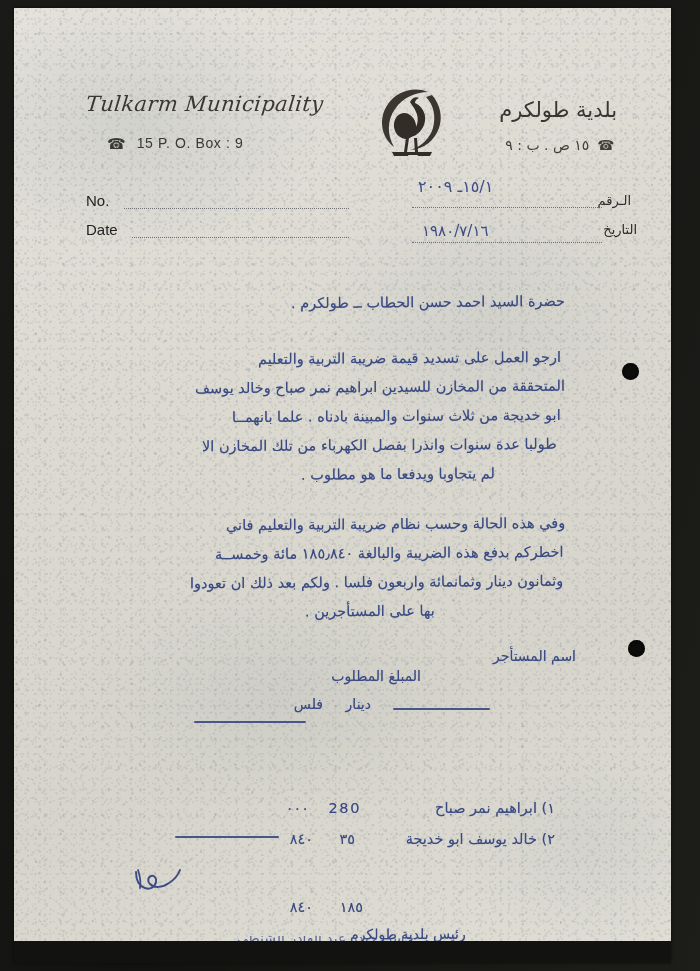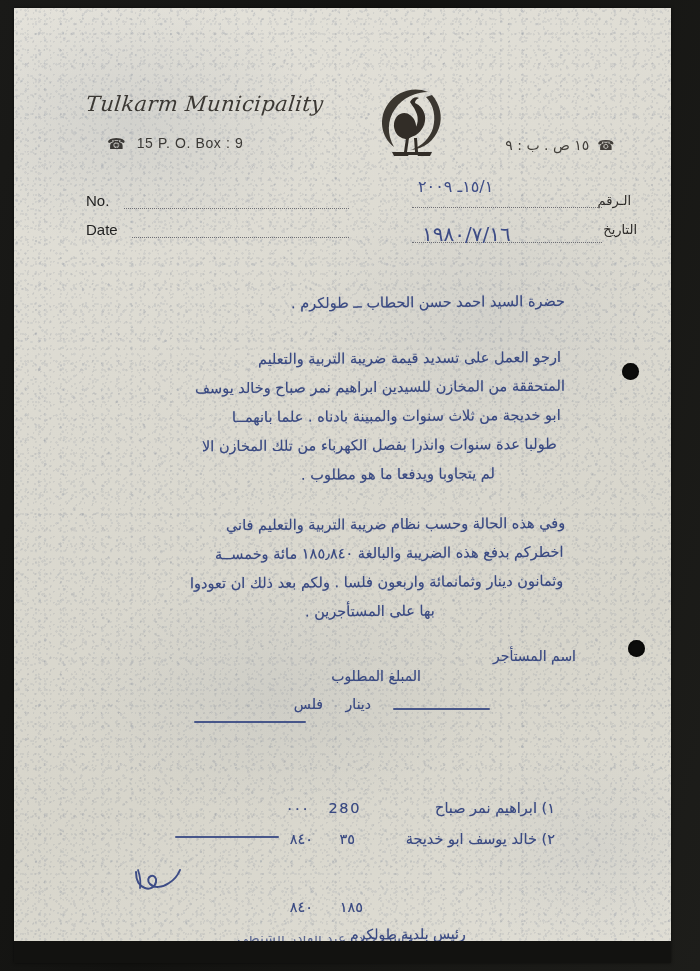--- a/index.html
+++ b/index.html
@@ -292,20 +292,21 @@
     <div class="paper-shade"></div>
 
     <div class="content">
 
       <div class="lh-en">Tulkarm Municipality</div>
 
       <div class="lh-phone">
         <span class="tel-glyph">☎</span><span class="num">15 P. O. Box : 9</span>
       </div>
 
+      <div class="lh-ar">بلدية طولكرم</div>
 
       <div class="lh-ar-sub">
         <span class="tel-glyph">☎</span><span>١٥ ص . ب : ٩</span>
       </div>
 
       <svg class="emblem" viewBox="0 0 78 88">
         <g fill="#322d27">
           <path d="M62 13c8 9 11 22 7 33-4 12-15 21-28 22 11-4 19-12 22-22 3-11 1-23-7-31z" opacity="0.95"></path>
           <path d="M58 10C44 4 27 9 18 22 8 36 11 55 24 65c-7-12-7-27 1-38C33 15 47 10 58 10z" opacity="0.95"></path>
           <path d="M40 20c2-4 6-6 9-4-3 1-4 3-4 5 5 2 9 7 10 13 1 8-3 15-9 19-5 3-11 3-16 1 6 0 11-2 14-6 4-5 5-12 2-18-2-5-5-8-6-10z"></path>
@@ -324,21 +325,21 @@
       <div class="field-label-en" style="left:72px; top:213px;">Date</div>
       <div class="dotline" style="left:118px; top:228px; width:217px;"></div>
 
       <div class="field-label-ar" style="right:40px; top:185px;">الـرقم</div>
       <div class="dotline" style="left:398px; top:198px; width:190px;"></div>
 
       <div class="field-label-ar" style="right:34px; top:214px;">التاريخ</div>
       <div class="dotline" style="left:398px; top:233px; width:190px;"></div>
 
       <div class="hand" style="left:404px; top:169px; font-size:16px; letter-spacing:1.5px;">١٥/١ـ ٢٠٠٩</div>
-      <div class="hand" style="left:408px; top:214px; font-size:20px; letter-spacing:1.5px;">١٩٨٠/٧/١٦</div>
+      <div class="hand" style="left:408px; top:214px; font-size:15px; letter-spacing:1.5px;">١٩٨٠/٧/١٦</div>
 
       <div class="typed tline" style="right:106px; top:286px; transform:rotate(-0.5deg);">حضرة السيد احمد حسن الحطاب ــ طولكرم .</div>
 
       <div class="typed tline" style="right:110px; top:342px; transform:rotate(-0.4deg);">ارجو العمل على تسديد قيمة ضريبة التربية والتعليم</div>
       <div class="typed tline" style="right:106px; top:371px; transform:rotate(-0.4deg);">المتحققة من المخازن للسيدين ابراهيم نمر صباح وخالد يوسف</div>
       <div class="typed tline" style="right:110px; top:400px; transform:rotate(-0.4deg);">ابو خديجة من ثلاث سنوات والمبينة بادناه .  علما بانهمــا</div>
       <div class="typed tline" style="right:114px; top:429px; transform:rotate(-0.4deg);">طولبا عدة سنوات وانذرا بفصل الكهرباء من تلك المخازن الا</div>
       <div class="typed tline" style="right:176px; top:458px; transform:rotate(-0.4deg);">لم يتجاوبا ويدفعا ما هو مطلوب .</div>
 
       <div class="typed tline" style="right:106px; top:508px; transform:rotate(-0.4deg);">وفي هذه الحالة وحسب نظام ضريبة التربية والتعليم فاني</div>

